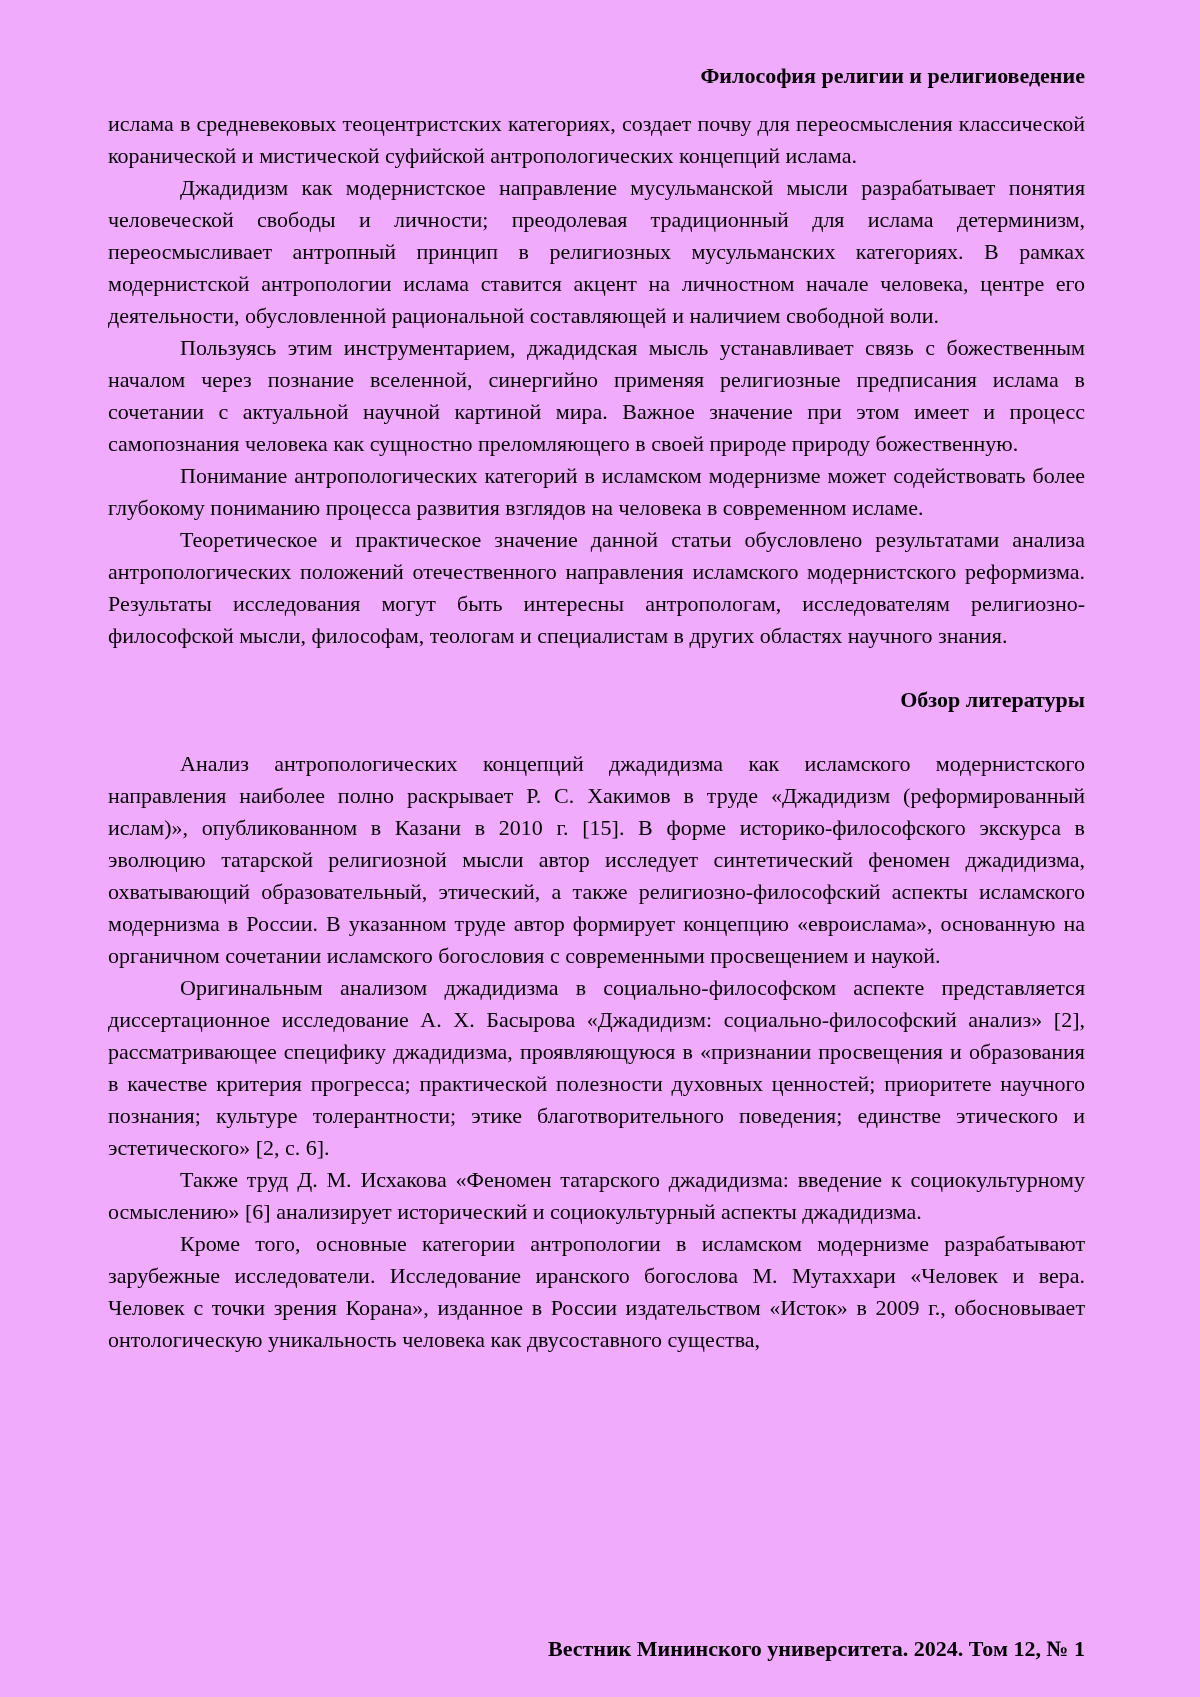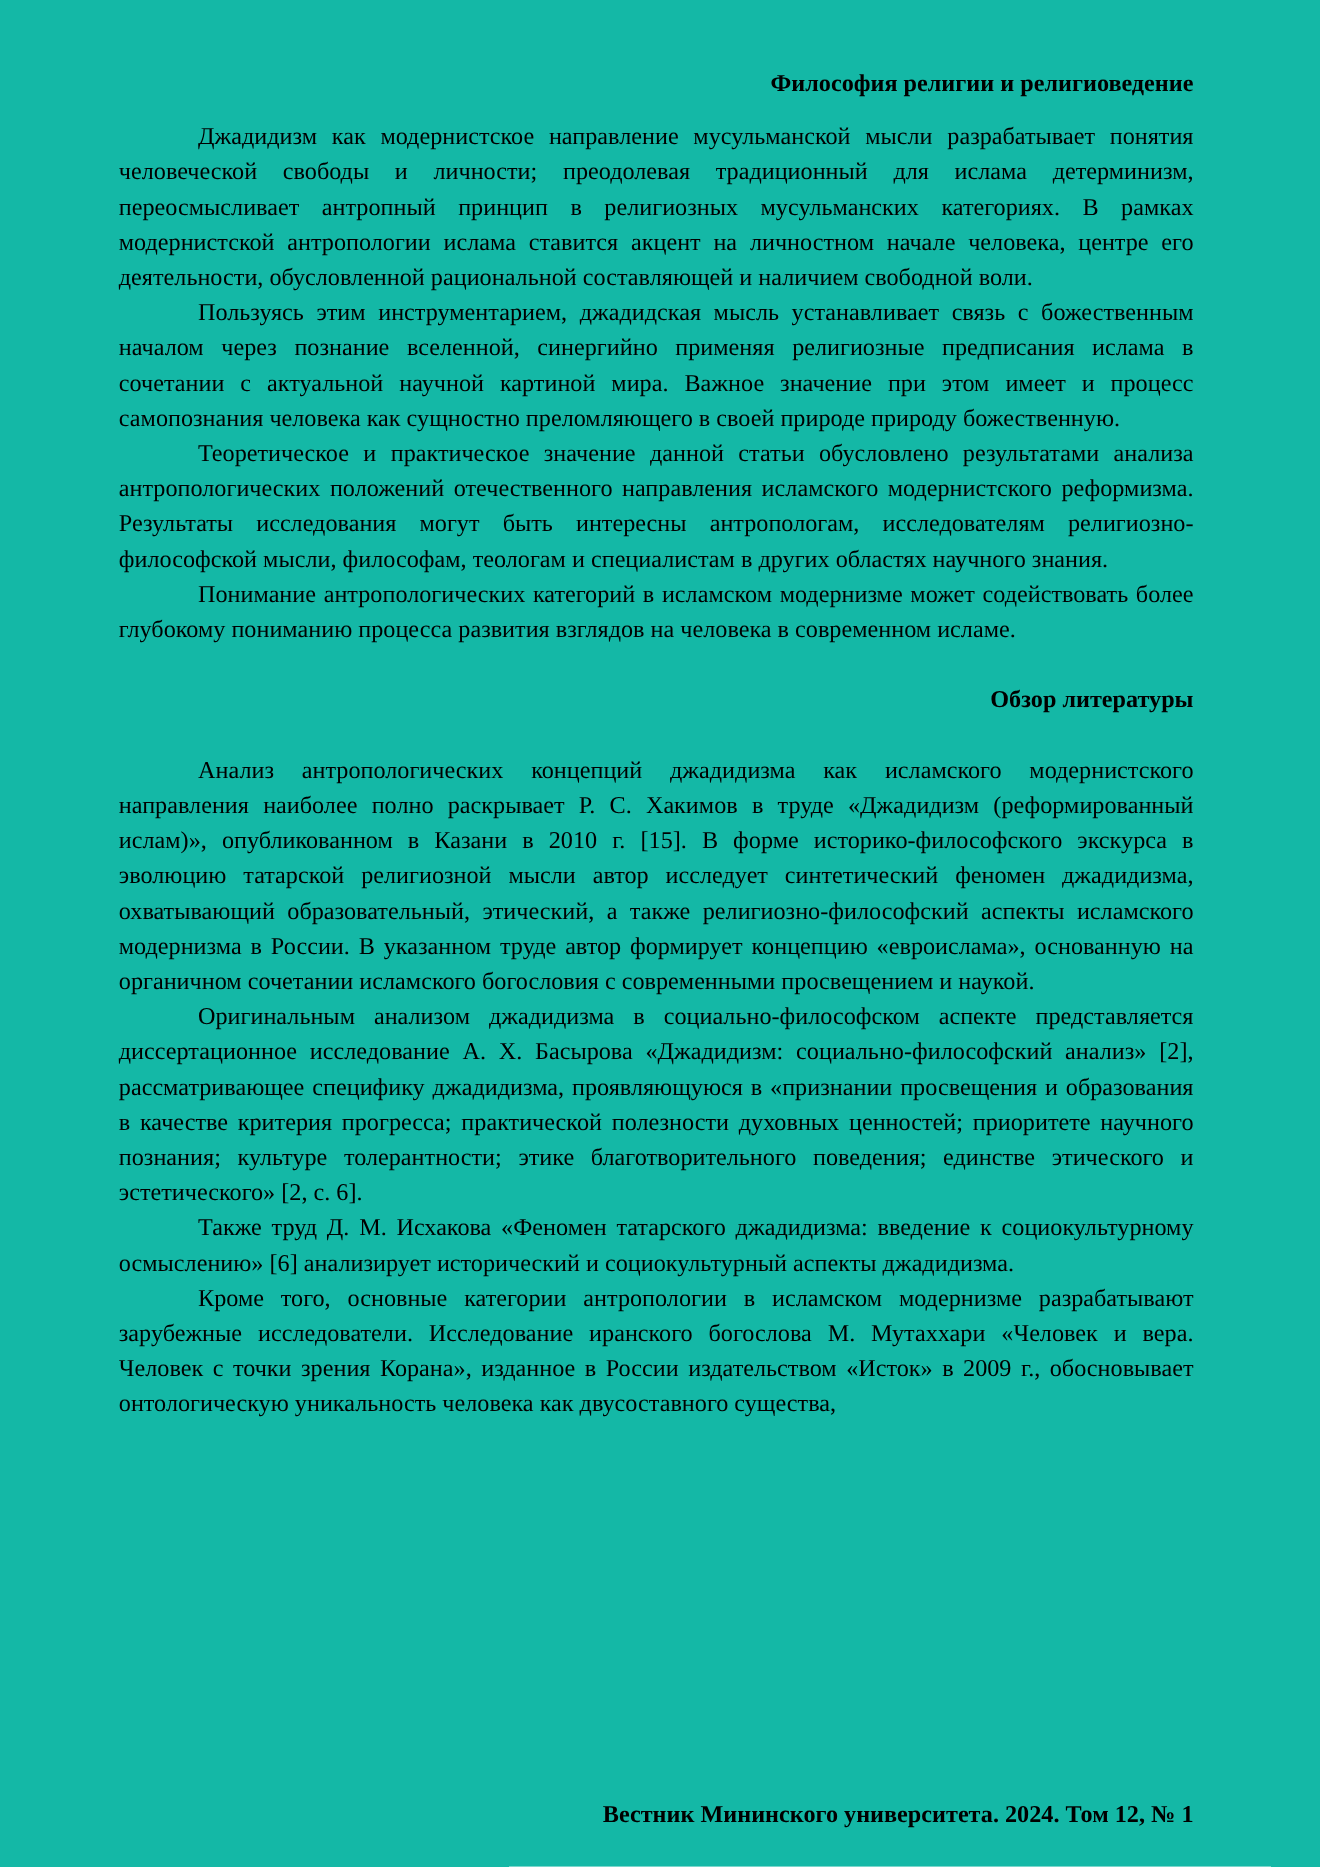--- a/index.html
+++ b/index.html
@@ -4,21 +4,21 @@
 <style>
   html, body {
     margin: 0;
     padding: 0;
     background: #ffffff;
   }
   .page {
     position: relative;
     width: 1200px;
     height: 1697px;
-    background: #14b8a6;
+    background: #f0abfc;
     color: #000000;
     font-family: "Liberation Serif", "DejaVu Serif", serif;
     font-size: 22px;
     line-height: 32px;
     overflow: hidden;
   }
   .running-header {
     padding-top: 60px;
     margin-left: 108px;
     margin-right: 115px;
@@ -53,24 +53,25 @@
   }
 </style>
 </head>
 <body>
 
 <div class="page">
 
   <div class="running-header">Философия религии и религиоведение</div>
 
   <div class="content">
+    <p class="continuation">ислама в средневековых теоцентристских категориях, создает почву для переосмысления классической коранической и мистической суфийской антропологических концепций ислама.</p>
     <p>Джадидизм как модернистское направление мусульманской мысли разрабатывает понятия человеческой свободы и личности; преодолевая традиционный для ислама детерминизм, переосмысливает антропный принцип в религиозных мусульманских категориях. В рамках модернистской антропологии ислама ставится акцент на личностном начале человека, центре его деятельности, обусловленной рациональной составляющей и наличием свободной воли.</p>
     <p>Пользуясь этим инструментарием, джадидская мысль устанавливает связь с божественным началом через познание вселенной, синергийно применяя религиозные предписания ислама в сочетании с актуальной научной картиной мира. Важное значение при этом имеет и процесс самопознания человека как сущностно преломляющего в своей природе природу божественную.</p>
+    <p>Понимание антропологических категорий в исламском модернизме может содействовать более глубокому пониманию процесса развития взглядов на человека в современном исламе.</p>
     <p>Теоретическое и практическое значение данной статьи обусловлено результатами анализа антропологических положений отечественного направления исламского модернистского реформизма. Результаты исследования могут быть интересны антропологам, исследователям религиозно-философской мысли, философам, теологам и специалистам в других областях научного знания.</p>
-    <p>Понимание антропологических категорий в исламском модернизме может содействовать более глубокому пониманию процесса развития взглядов на человека в современном исламе.</p>
 
     <div class="section-heading">Обзор литературы</div>
 
     <p>Анализ антропологических концепций джадидизма как исламского модернистского направления наиболее полно раскрывает Р. С. Хакимов в труде «Джадидизм (реформированный ислам)», опубликованном в Казани в 2010 г. [15]. В форме историко-философского экскурса в эволюцию татарской религиозной мысли автор исследует синтетический феномен джадидизма, охватывающий образовательный, этический, а также религиозно-философский аспекты исламского модернизма в России. В указанном труде автор формирует концепцию «евроислама», основанную на органичном сочетании исламского богословия с современными просвещением и наукой.</p>
     <p>Оригинальным анализом джадидизма в социально-философском аспекте представляется диссертационное исследование А. Х. Басырова «Джадидизм: социально-философский анализ» [2], рассматривающее специфику джадидизма, проявляющуюся в «признании просвещения и образования в качестве критерия прогресса; практической полезности духовных ценностей; приоритете научного познания; культуре толерантности; этике благотворительного поведения; единстве этического и эстетического» [2, с. 6].</p>
     <p>Также труд Д. М. Исхакова «Феномен татарского джадидизма: введение к социокультурному осмыслению» [6] анализирует исторический и социокультурный аспекты джадидизма.</p>
     <p>Кроме того, основные категории антропологии в исламском модернизме разрабатывают зарубежные исследователи. Исследование иранского богослова М. Мутаххари «Человек и вера. Человек с точки зрения Корана», изданное в России издательством «Исток» в 2009 г., обосновывает онтологическую уникальность человека как двусоставного существа,</p>
   </div>
 
   <div class="page-footer">Вестник Мининского университета. 2024. Том 12, № 1</div>

